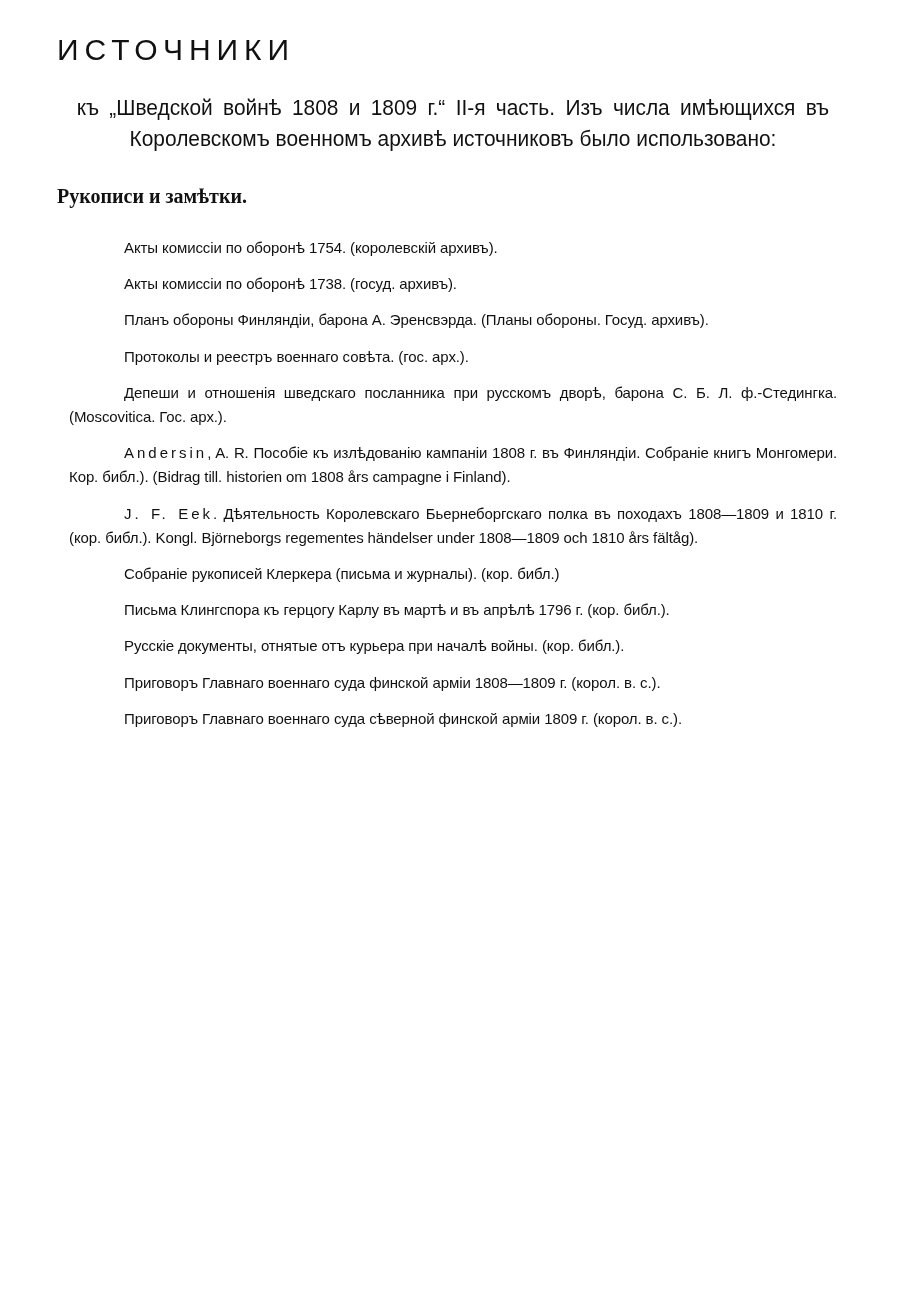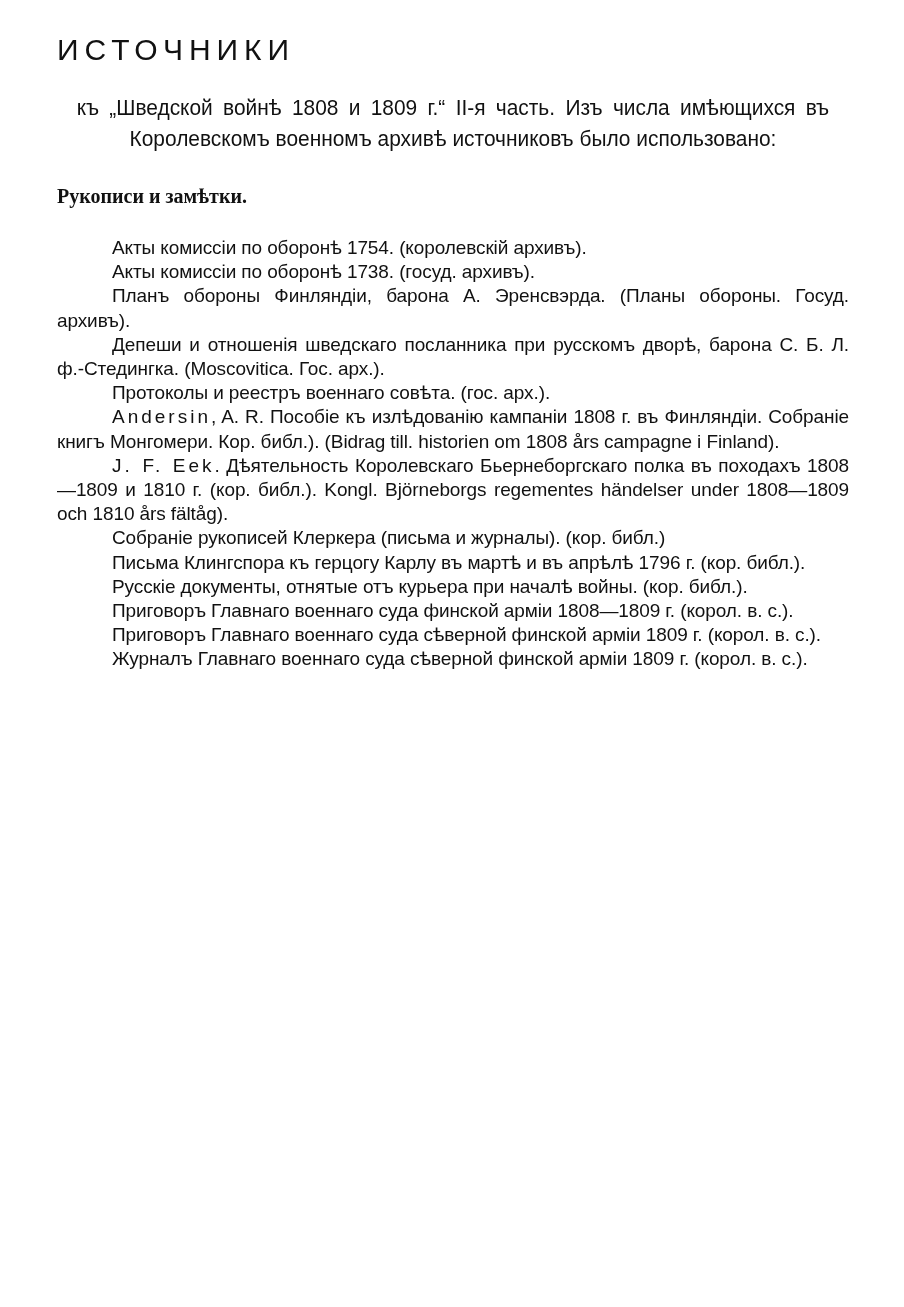--- a/index.html
+++ b/index.html
@@ -47,46 +47,45 @@
       line-height: 28px;
       margin: 0 0 26px 0;
     }
     .entries {
       list-style: none;
       margin: 0;
       padding: 0;
     }
     .entry {
       font-family: "Liberation Sans", "DejaVu Sans", sans-serif;
-      font-size: 19px;
+      font-size: 15px;
       line-height: 24.2px;
       text-indent: 55px;
       text-align: justify;
-      margin: 0;
+      margin: 12px;
       letter-spacing: -0.1px;
     }
     .entry .author {
       letter-spacing: 3px;
     }
   </style>
 </head>
 <body>
 
 <div class="page">
   <h1 class="title">ИСТОЧНИКИ</h1>
   <p class="intro">къ „Шведской войнѣ 1808 и 1809 г.“ II-я часть. Изъ числа имѣющихся въ Королевскомъ военномъ архивѣ источниковъ было использовано:</p>
   <h2 class="section-heading">Рукописи и замѣтки.</h2>
   <ul class="entries">
     <li class="entry"><span class="author"></span><span>Акты комиссіи по оборонѣ 1754. (королевскій архивъ).</span></li>
     <li class="entry"><span class="author"></span><span>Акты комиссіи по оборонѣ 1738. (госуд. архивъ).</span></li>
     <li class="entry"><span class="author"></span><span>Планъ обороны Финляндіи, барона А. Эренсвэрда. (Планы обороны. Госуд. архивъ).</span></li>
+    <li class="entry"><span class="author"></span><span>Протоколы и реестръ военнаго совѣта. (гос. арх.).</span></li>
     <li class="entry"><span class="author"></span><span>Депеши и отношенія шведскаго посланника при русскомъ дворѣ, барона С. Б. Л. ф.-Стедингка. (Moscovitica. Гос. арх.).</span></li>
-    <li class="entry"><span class="author"></span><span>Протоколы и реестръ военнаго совѣта. (гос. арх.).</span></li>
     <li class="entry"><span class="author">Andersin</span><span>, A. R. Пособіе къ излѣдованію кампаніи 1808 г. въ Финляндіи. Собраніе книгъ Монгомери. Кор. библ.). (Bidrag till. historien om 1808 års campagne i Finland).</span></li>
     <li class="entry"><span class="author">J. F. Eek</span><span>. Дѣятельность Королевскаго Бьернеборгскаго полка въ походахъ 1808—1809 и 1810 г. (кор. библ.). Kongl. Björneborgs regementes händelser under 1808—1809 och 1810 års fältåg).</span></li>
     <li class="entry"><span class="author"></span><span>Собраніе рукописей Клеркера (письма и журналы). (кор. библ.)</span></li>
     <li class="entry"><span class="author"></span><span>Письма Клингспора къ герцогу Карлу въ мартѣ и въ апрѣлѣ 1796 г. (кор. библ.).</span></li>
     <li class="entry"><span class="author"></span><span>Русскіе документы, отнятые отъ курьера при началѣ войны. (кор. библ.).</span></li>
     <li class="entry"><span class="author"></span><span>Приговоръ Главнаго военнаго суда финской арміи 1808—1809 г. (корол. в. с.).</span></li>
     <li class="entry"><span class="author"></span><span>Приговоръ Главнаго военнаго суда сѣверной финской арміи 1809 г. (корол. в. с.).</span></li>
-    <li class="entry"><span class="author"></span><span>Журналъ Главнаго военнаго суда сѣверной финской арміи 1809 г. (корол. в. с.).</span></li>
   </ul>
 </div>
 
 </body></html>

